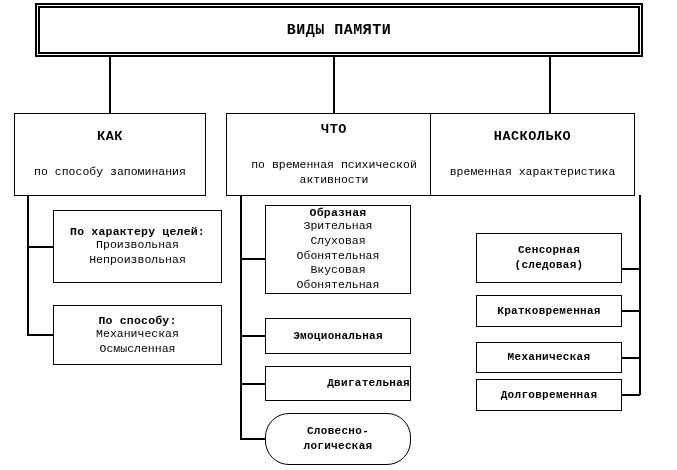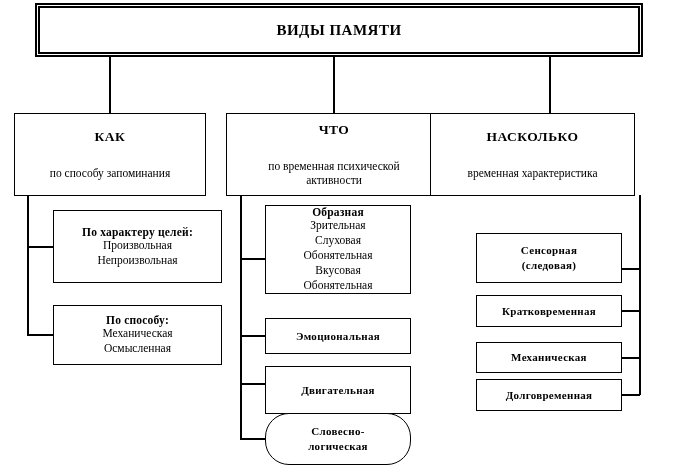--- a/index.html
+++ b/index.html
@@ -19,20 +19,21 @@
     position: absolute;
     box-sizing: border-box;
     border: 1.5px solid #000000;
     background: #ffffff;
     display: flex;
     flex-direction: column;
     align-items: center;
     justify-content: center;
     text-align: center;
     z-index: 3;
+    font-family: Liberation Mono, monospace;
   }
   .title-box {
     border: 2px solid #000000;
     outline: 2px solid #000000;
     outline-offset: 1px;
   }
   .title-text {
     font-weight: bold;
     font-size: 15px;
     letter-spacing: 0.5px;
@@ -127,21 +128,21 @@
     <div class="sub-line">Слуховая</div>
     <div class="sub-line">Обонятельная</div>
     <div class="sub-line">Вкусовая</div>
     <div class="sub-line">Обонятельная</div>
   </div>
 
   <div class="box" style="left:265px; top:318px; width:146px; height:36px;">
     <div class="sub-title-only">Эмоциональная</div>
   </div>
 
-  <div class="box" style="left:265px; top:366px; width:146px; height:48px;">
+  <div class="box" style="left:265px; top:366px; width:146px; height:35px;align-items:flex-end;">
     <div class="sub-title-only">Двигательная</div>
   </div>
 
   <div class="box" style="left:265px; top:413px; width:146px; height:52px;border-radius:24px;">
     <div class="sub-title-only">Словесно-</div>
     <div class="sub-title-only">логическая</div>
   </div>
 
   <div class="line v" style="left:639px; top:195px; height:200px;"></div>
   <div class="line h" style="left:620px; top:268px; width:20px;"></div>

